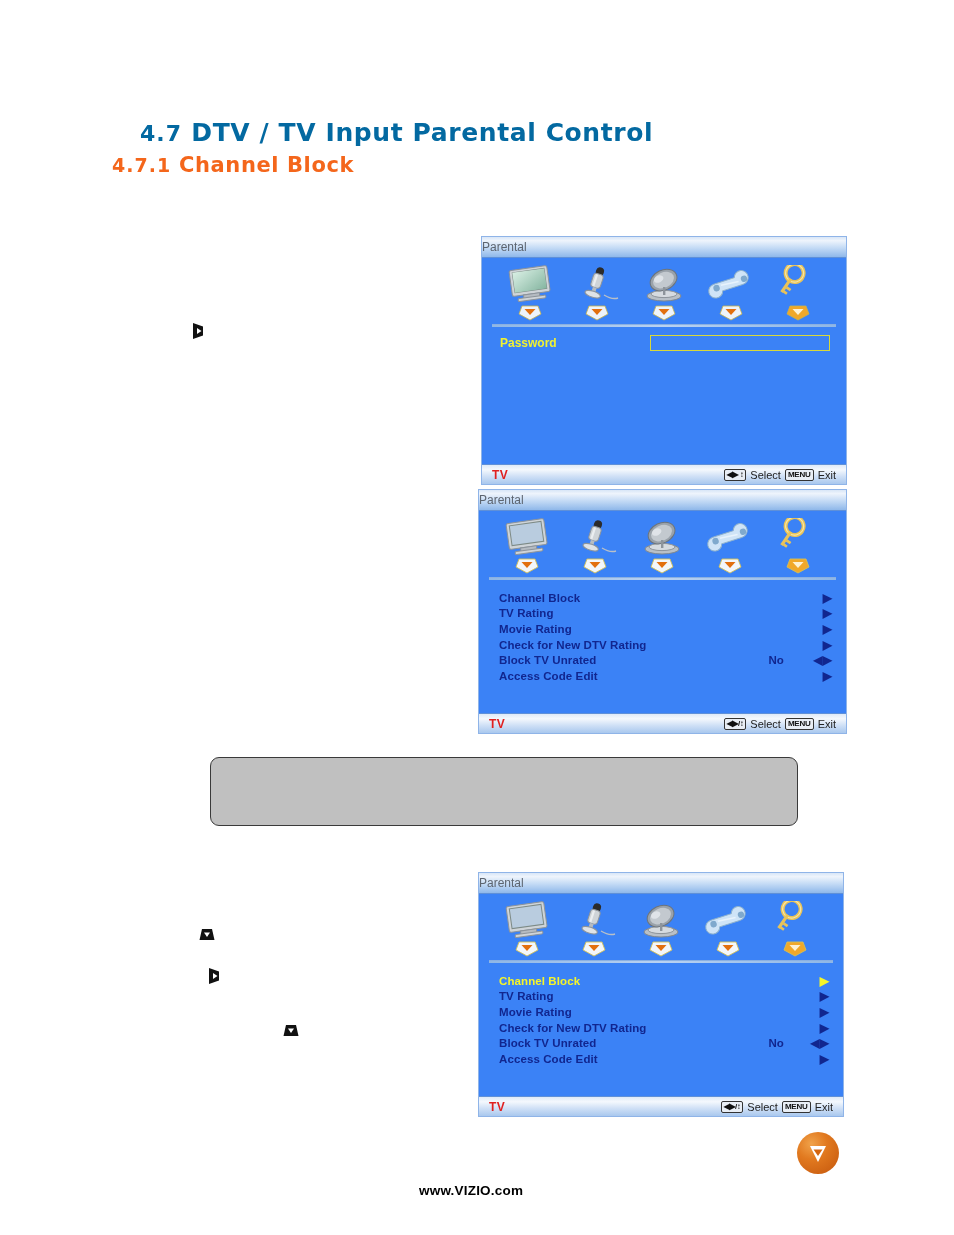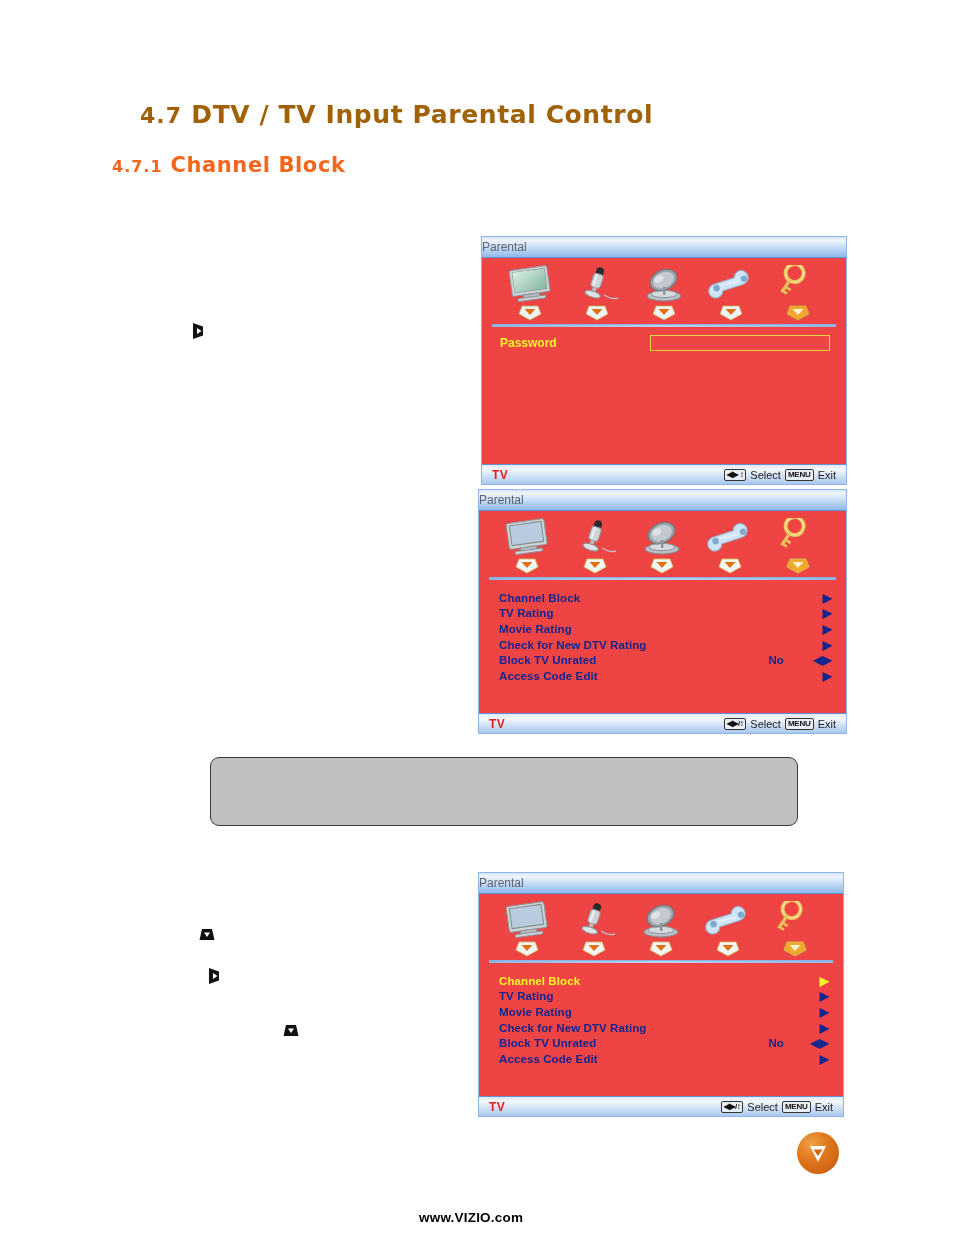--- a/index.html
+++ b/index.html
@@ -12,41 +12,41 @@
     height: 1235px;
     position: relative;
     font-family: "Liberation Sans", sans-serif;
     overflow: hidden;
   }
 
   
   .heading-main {
     position: absolute;
     left: 140px;
-    top: 100px;
+    top: 118px;
     font-family: "DejaVu Sans", sans-serif;
     font-size: 25px;
     font-weight: bold;
-    color: #a16207;
+    color: #0369a1;
     letter-spacing: 0.6px;
     white-space: nowrap;
   }
   .heading-main .num { font-size: 22px; letter-spacing: 1px; }
   .heading-sub {
     position: absolute;
     left: 112px;
     top: 153px;
     font-family: "DejaVu Sans", sans-serif;
     font-size: 21px;
     font-weight: bold;
     color: #F4661B;
     letter-spacing: 0.6px;
     white-space: nowrap;
   }
-  .heading-sub .num { font-size: 16px; letter-spacing: 1px; }
+  .heading-sub .num { font-size: 19px; letter-spacing: 1px; }
 
   
   .osd {
     position: absolute;
     background: #6699E5;
     border: 1px solid #8FB4E8;
     box-sizing: border-box;
     overflow: hidden;
   }
   .osd-title {
@@ -55,21 +55,21 @@
         #d8e6f7 0%, #eef4fc 18%, #c3daf5 55%, #8fb8ea 100%);
     border-bottom: 1px solid #5f90d8;
     display: flex;
     align-items: center;
     justify-content: flex-start;
     font-size: 12px;
     color: #5d6570;
   }
   .osd-body {
     position: relative;
-    background: #ef4444;
+    background: #3b82f6;
     flex: 1;
   }
   .osd-inner {
     display: flex;
     flex-direction: column;
     height: 100%;
   }
   .osd-footer {
     height: 20px;
     background: linear-gradient(to bottom,
@@ -209,21 +209,21 @@
   .rk {
     position: absolute;
     width: 22px;
     height: 22px;
   }
 
   
   .page-footer-url {
     position: absolute;
     left: 419px;
-    top: 1210px;
+    top: 1183px;
     font-size: 13.5px;
     font-weight: bold;
     color: #000;
     letter-spacing: 0.2px;
   }
   .vizio-logo {
     position: absolute;
     left: 797px;
     top: 1132px;
     width: 42px;

